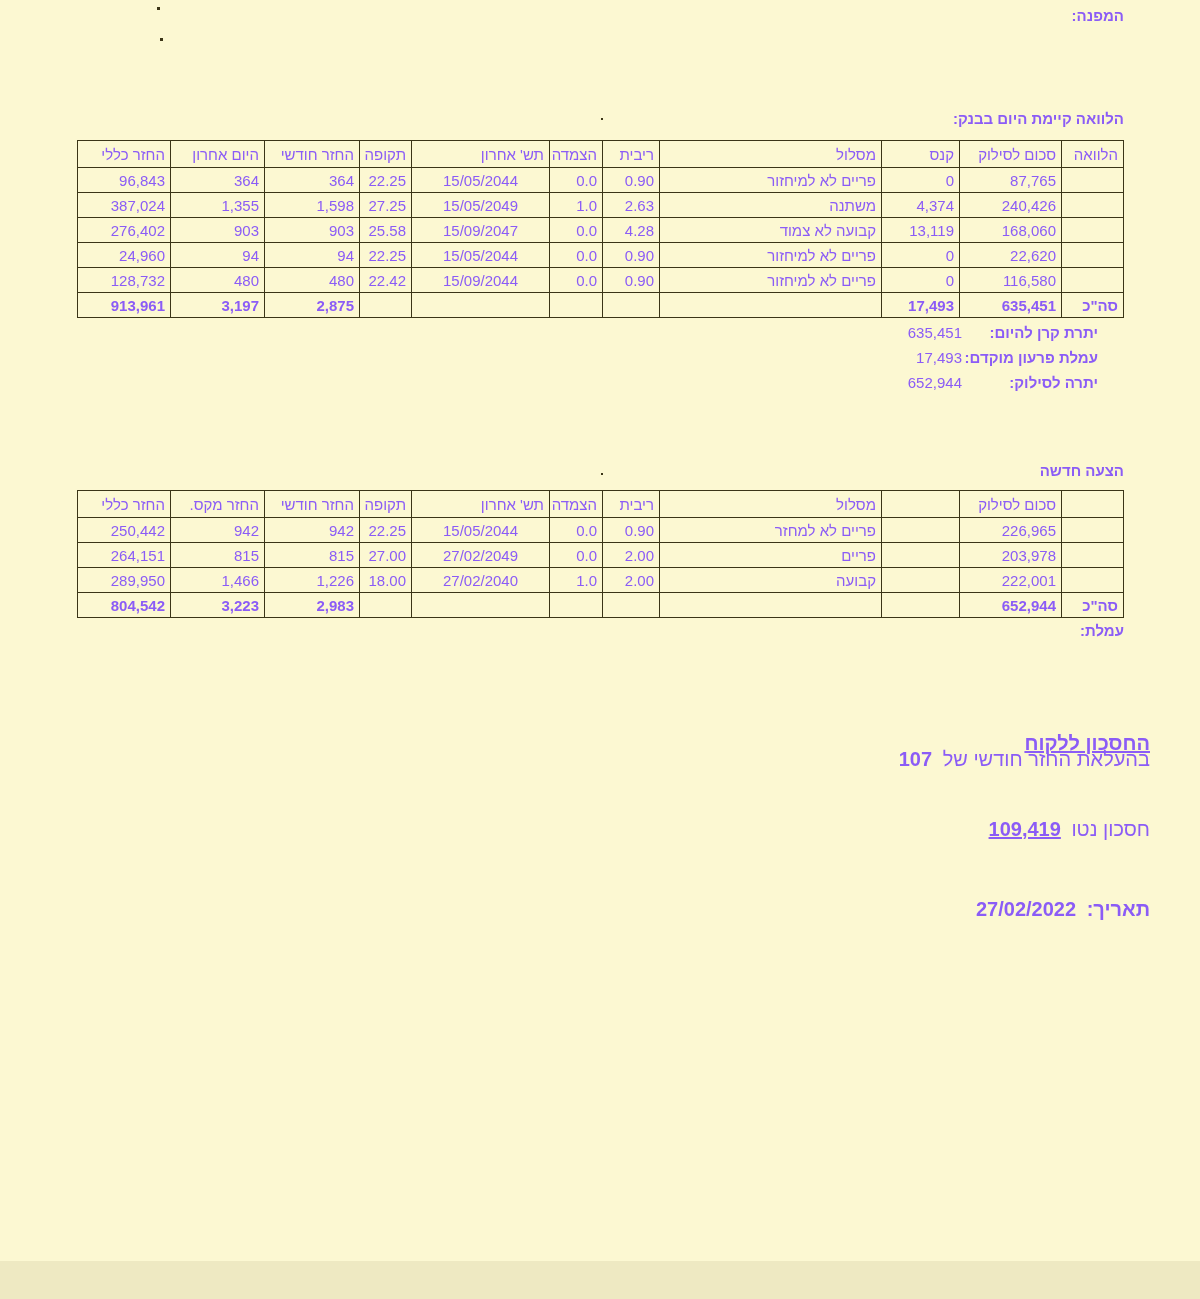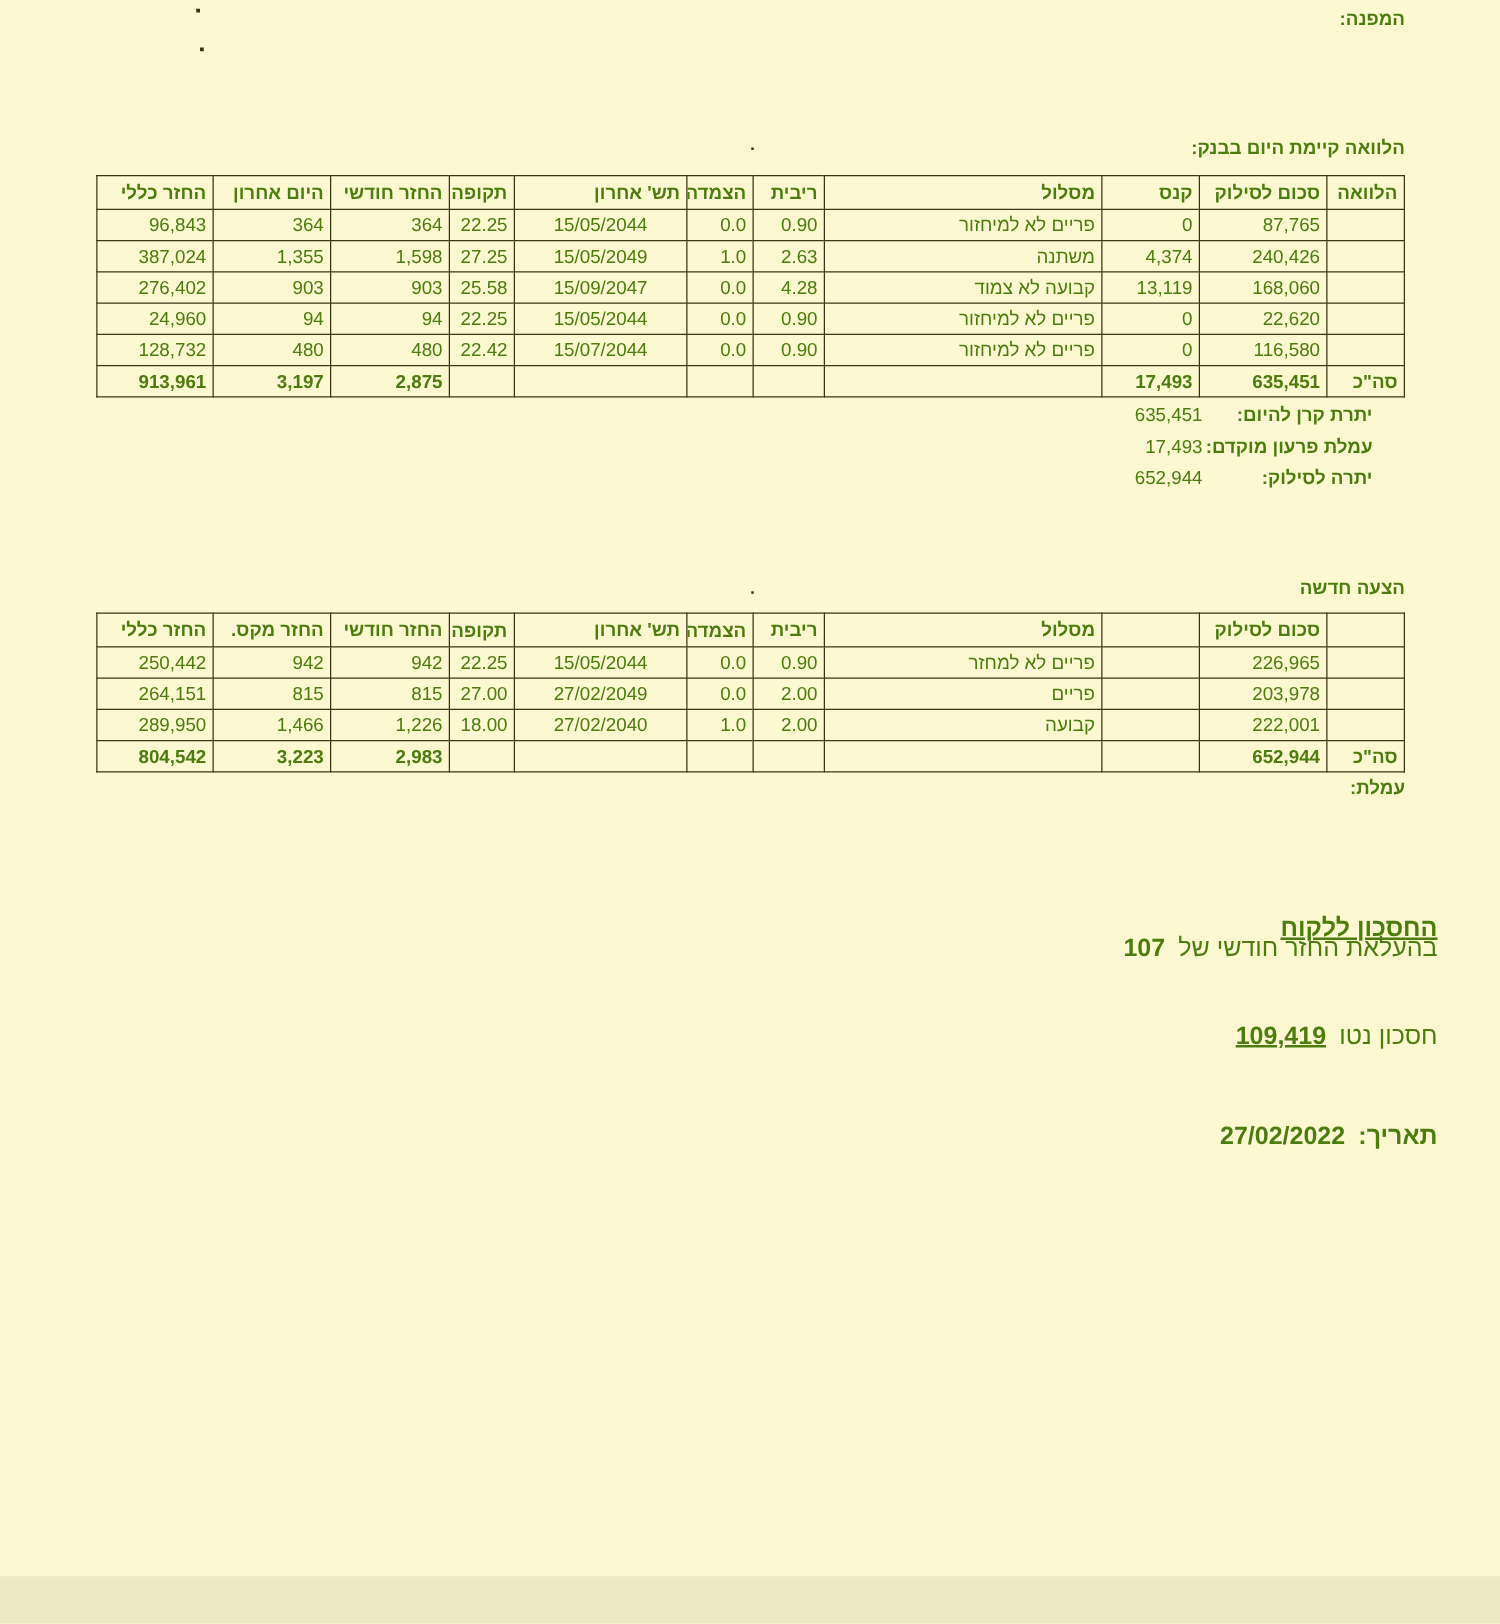--- a/index.html
+++ b/index.html
@@ -1,39 +1,39 @@
 <!DOCTYPE html>
 <html lang="he"><head>
 <meta charset="utf-8">
 <style>
   html,body{margin:0;padding:0;}
   .page{
     position:relative;
     width:1200px;height:1299px;
     background:#FCF8D2;
-    color:#4d7c0f;
+    color:#8b5cf6;
     font-family:"Liberation Sans", sans-serif;
     direction:rtl;
     overflow:hidden;
   }
   .bold{font-weight:bold;}
   .doc-label{position:absolute;font-size:15px;font-weight:bold;white-space:nowrap;}
   .tbl{
     position:absolute;right:76px;
     border-collapse:collapse;table-layout:fixed;
     width:1046px;font-size:15px;
   }
   .tbl th,.tbl td{
     border:1px solid #3B3517;
     padding:2px 5px;
     height:20px;line-height:19px;
     overflow:hidden;white-space:nowrap;
     text-align:right;vertical-align:middle;
   }
-  .tbl th{font-weight:bold;height:22px;}
+  .tbl th{font-weight:normal;height:22px;}
   .tbl td.date{text-align:center;}
   .tbl tr.total td{font-weight:bold;}
   .summary{position:absolute;width:420px;font-size:15px;}
   .summary-row{position:relative;height:25px;line-height:25px;}
   .s-label{font-weight:bold;}
   .s-value{position:absolute;right:136px;top:0;white-space:nowrap;}
   .sav{position:absolute;font-size:20px;white-space:nowrap;}
   .sav span + span{margin-right:5px;}
   .underline{text-decoration:underline;}
   .footer-strip{position:absolute;left:0;bottom:0;width:1200px;height:38px;background:#EEE9C2;}
@@ -135,21 +135,21 @@
         <td>94</td>
         <td>24,960</td>
       </tr>
       <tr>
         <td></td>
         <td>116,580</td>
         <td>0</td>
         <td>פריים לא למיחזור</td>
         <td>0.90</td>
         <td>0.0</td>
-        <td class="date">15/07/2044</td>
+        <td class="date">15/09/2044</td>
         <td>22.42</td>
         <td>480</td>
         <td>480</td>
         <td>128,732</td>
       </tr>
       <tr class="total">
         <td>סה"כ</td>
         <td>635,451</td>
         <td>17,493</td>
         <td></td>

